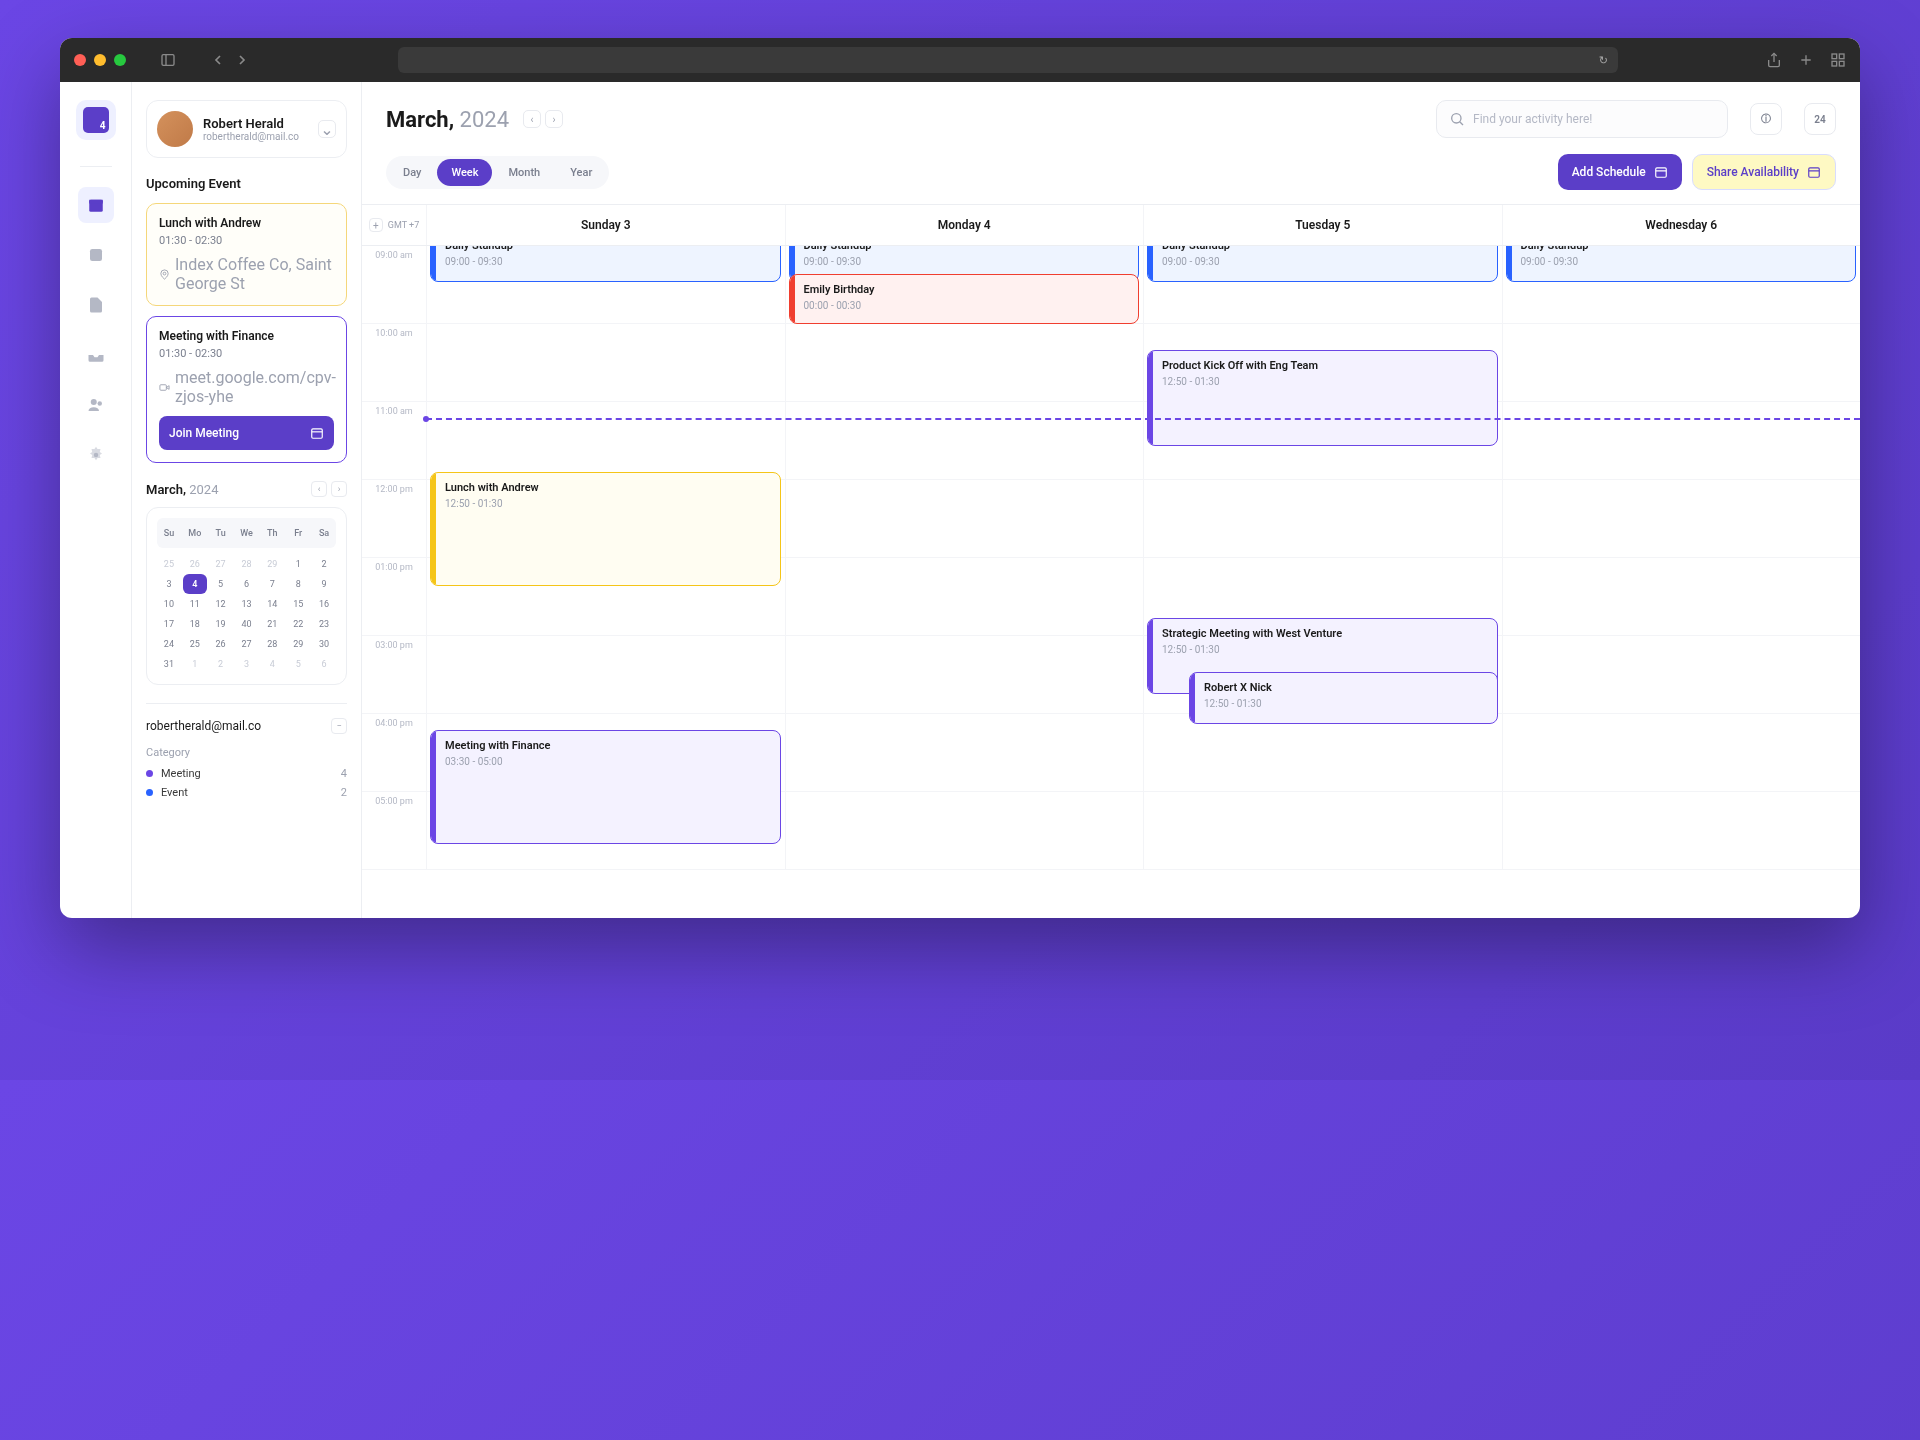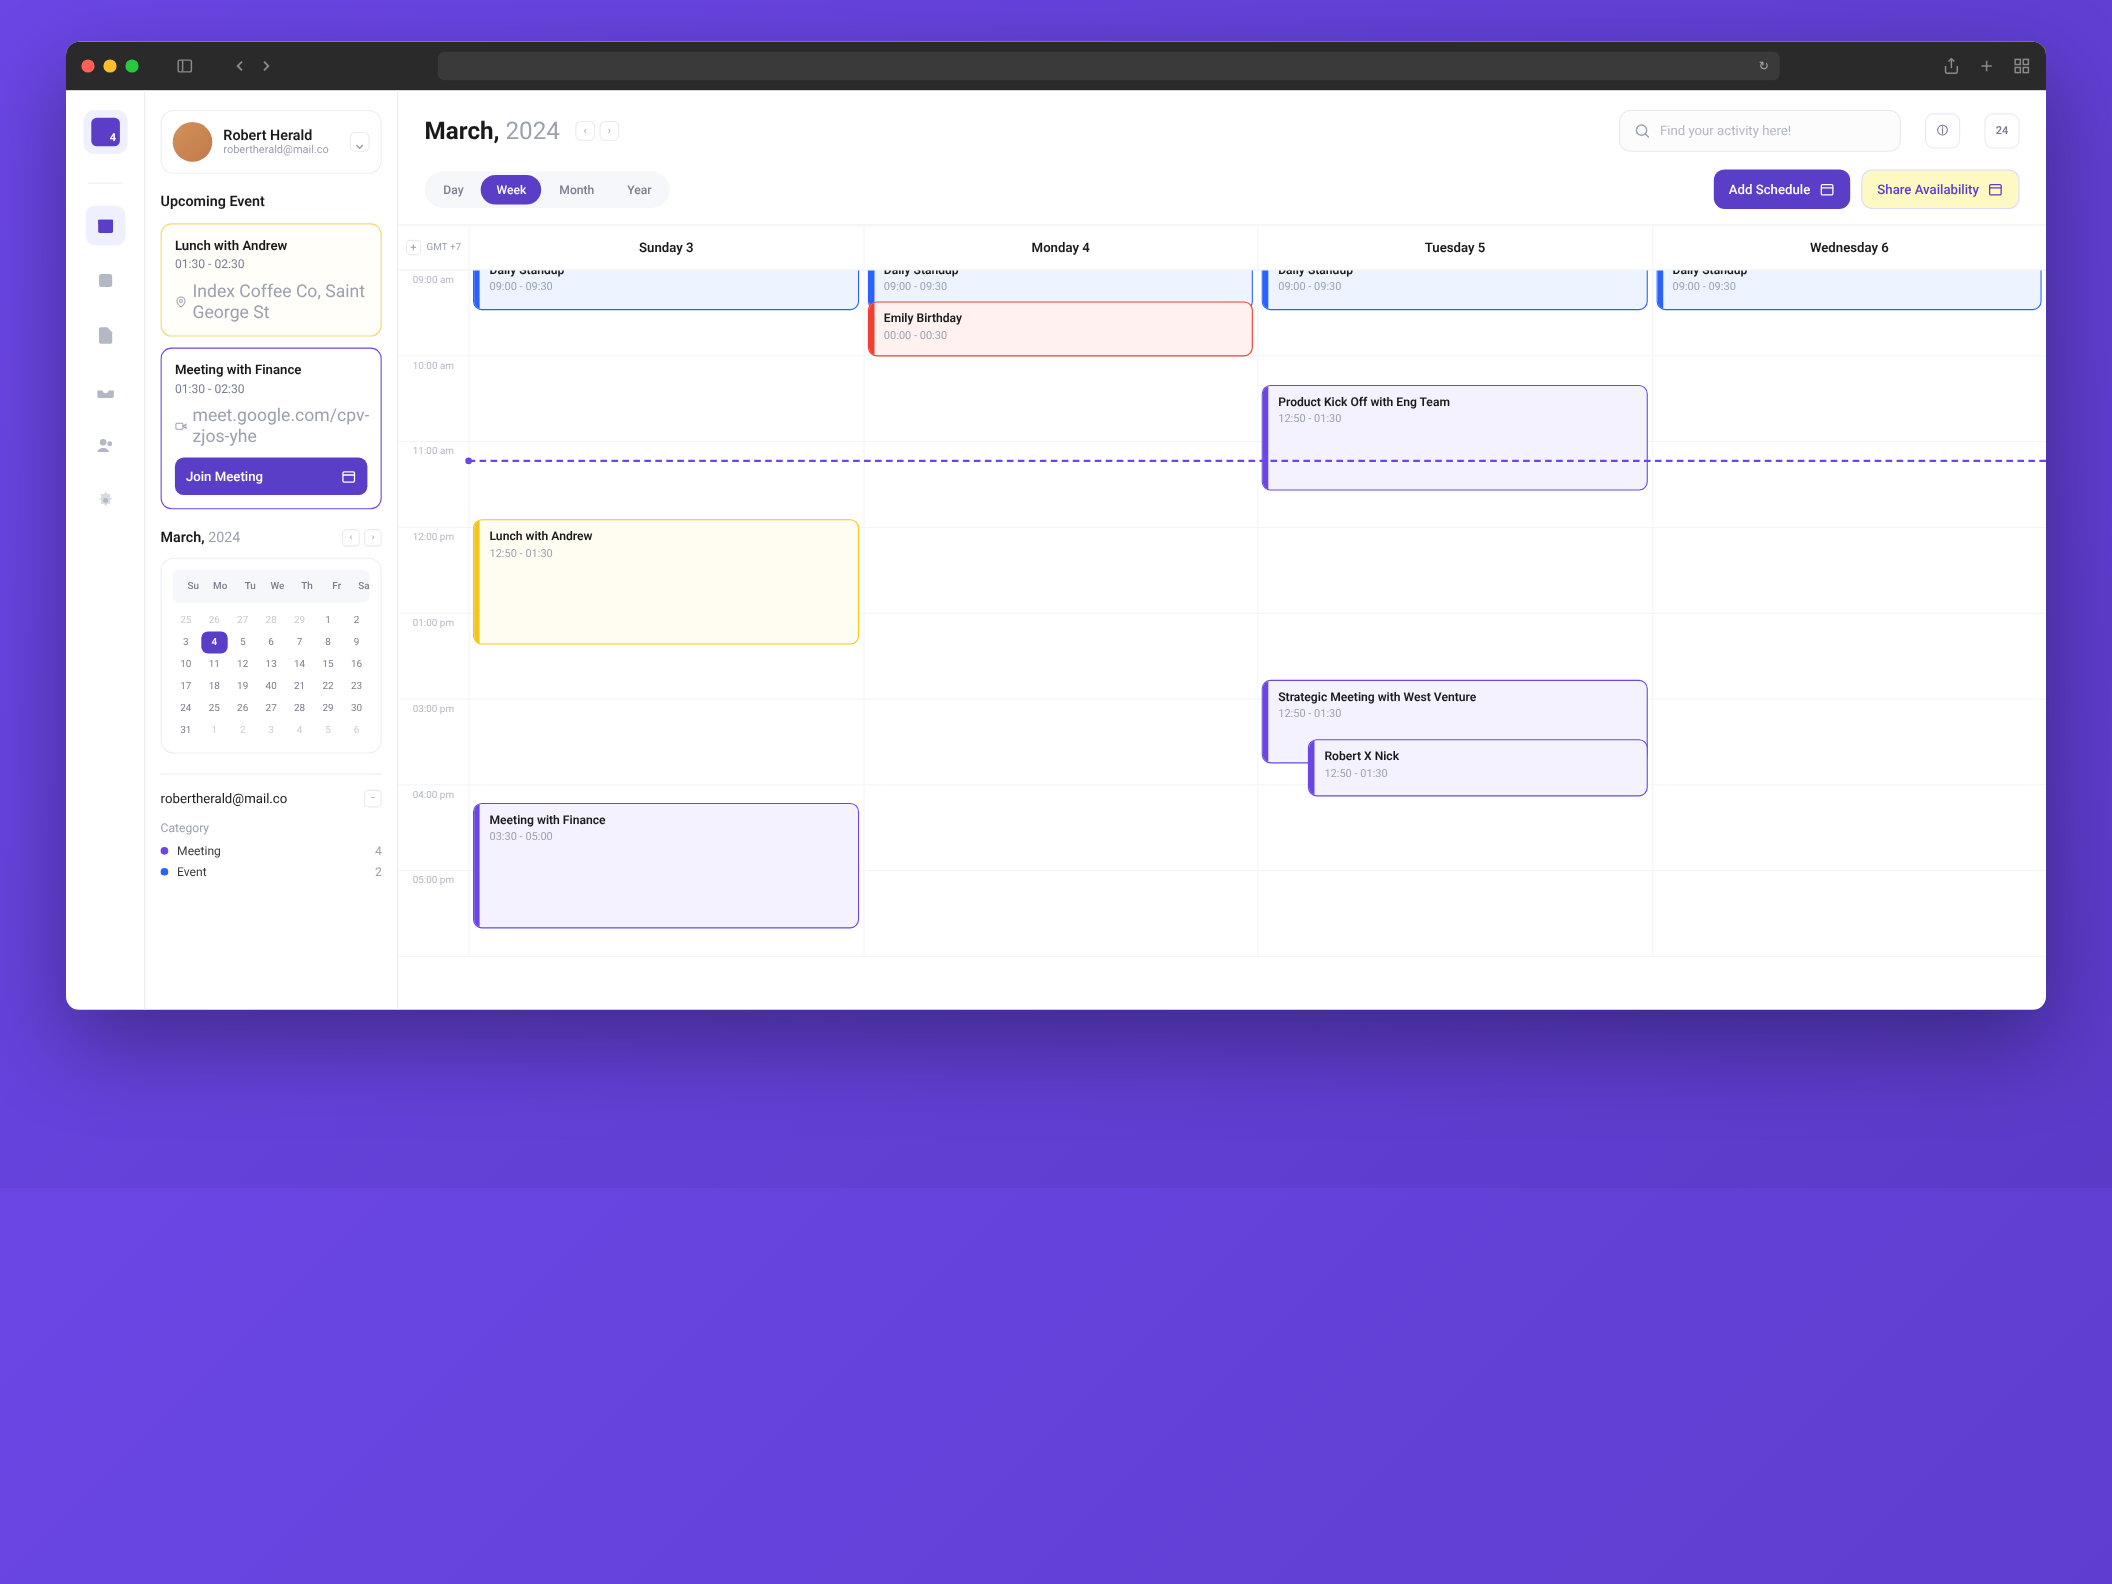--- a/index.html
+++ b/index.html
@@ -41,38 +41,38 @@
 .join-btn svg { width:14px; height:14px; }
 .mini-head { display:flex; align-items:center; justify-content:space-between; margin:18px 0 10px; }
 .mini-title { font-size:13px; font-weight:600; color:#1a1a1a; }
 .mini-title span { color:#9ca1af; font-weight:400; }
 .mini-nav { display:flex; gap:4px; }
 .mini-nav-btn { width:16px; height:16px; border:1px solid #e8eaef; border-radius:4px; display:flex; align-items:center; justify-content:center; color:#9ca1af; font-size:9px; cursor:pointer; }
 .minical { border:1px solid #eceef2; border-radius:12px; padding:10px; }
 .mc-row { display:grid; grid-template-columns:repeat(7,1fr); gap:2px; }
 .mc-row.head { background:#f6f7fa; border-radius:6px; padding:5px 0; margin-bottom:6px; }
 .mc-cell { text-align:center; font-size:9px; color:#7a7f8e; padding:5px 0; cursor:pointer; }
-.mc-cell.hd { font-weight:500; color:#7a7f8e; cursor:default;text-align:right; }
+.mc-cell.hd { font-weight:500; color:#7a7f8e; cursor:default; }
 .mc-cell.out { color:#c8ccd6; }
 .mc-cell.sel { background:#5b3ec8; color:#fff; border-radius:6px; font-weight:600; }
 .sb-divider { height:1px; background:#eceef2; margin:18px 0 14px; }
 .sb-mail-row { display:flex; align-items:center; justify-content:space-between; font-size:12px; color:#1a1a1a; margin-bottom:12px; }
 .sb-collapse { width:16px; height:16px; border:1px solid #e8eaef; border-radius:4px; display:flex; align-items:center; justify-content:center; color:#9ca1af; font-size:9px; }
 .cat-title { font-size:11px; color:#9ca1af; margin-bottom:8px; }
 .cat-row { display:flex; align-items:center; gap:8px; font-size:11px; color:#3a3a3a; margin-bottom:6px; }
 .cat-dot { width:7px; height:7px; border-radius:50%; }
 .cat-count { margin-left:auto; color:#9ca1af; }
 .main { flex:1; display:flex; flex-direction:column; overflow:hidden; }
 .topbar { padding:18px 24px 0; }
 .tb-row1 { display:flex; align-items:center; gap:14px; }
 .big-title { font-size:22px; font-weight:700; color:#1a1a1a; }
 .big-title .yr { color:#9ca1af; font-weight:400; }
 .nav-btns { display:flex; gap:4px; }
 .nav-btn { width:18px; height:18px; border:1px solid #e8eaef; border-radius:5px; display:flex; align-items:center; justify-content:center; color:#9ca1af; font-size:10px; cursor:pointer; }
-.search { margin-left:auto; width:256px; height:38px; border:1px solid #e8eaef; border-radius:10px; background:#fcfcfd; display:flex; align-items:center; padding:0 12px; gap:8px; color:#b4b8c5; }
+.search { margin-left:auto; width:292px; height:38px; border:1px solid #e8eaef; border-radius:10px; background:#fcfcfd; display:flex; align-items:center; padding:0 12px; gap:8px; color:#b4b8c5; }
 .search input { border:none; outline:none; background:transparent; flex:1; font-size:12px; color:#3a3a3a; }
 .search input::placeholder { color:#b4b8c5; }
 .search svg { width:16px; height:16px; color:#9ca1af; }
 .hdr-icon { width:32px; height:32px; border:1px solid #e8eaef; border-radius:8px; display:flex; align-items:center; justify-content:center; color:#7a7f8e; margin-left:8px; cursor:pointer; font-size:10px; font-weight:600; }
 .tb-row2 { display:flex; align-items:center; margin-top:16px; margin-bottom:14px; }
 .view-pills { display:flex; background:#f6f7fa; border-radius:20px; padding:3px; gap:2px; }
 .pill { padding:7px 14px; border-radius:16px; font-size:11px; color:#7a7f8e; cursor:pointer; font-weight:500; }
 .pill.active { background:#5b3ec8; color:#fff; }
 .act-btns { margin-left:auto; display:flex; gap:10px; }
 .btn { padding:10px 14px; border-radius:10px; font-size:12px; font-weight:500; display:flex; align-items:center; gap:8px; cursor:pointer; }

